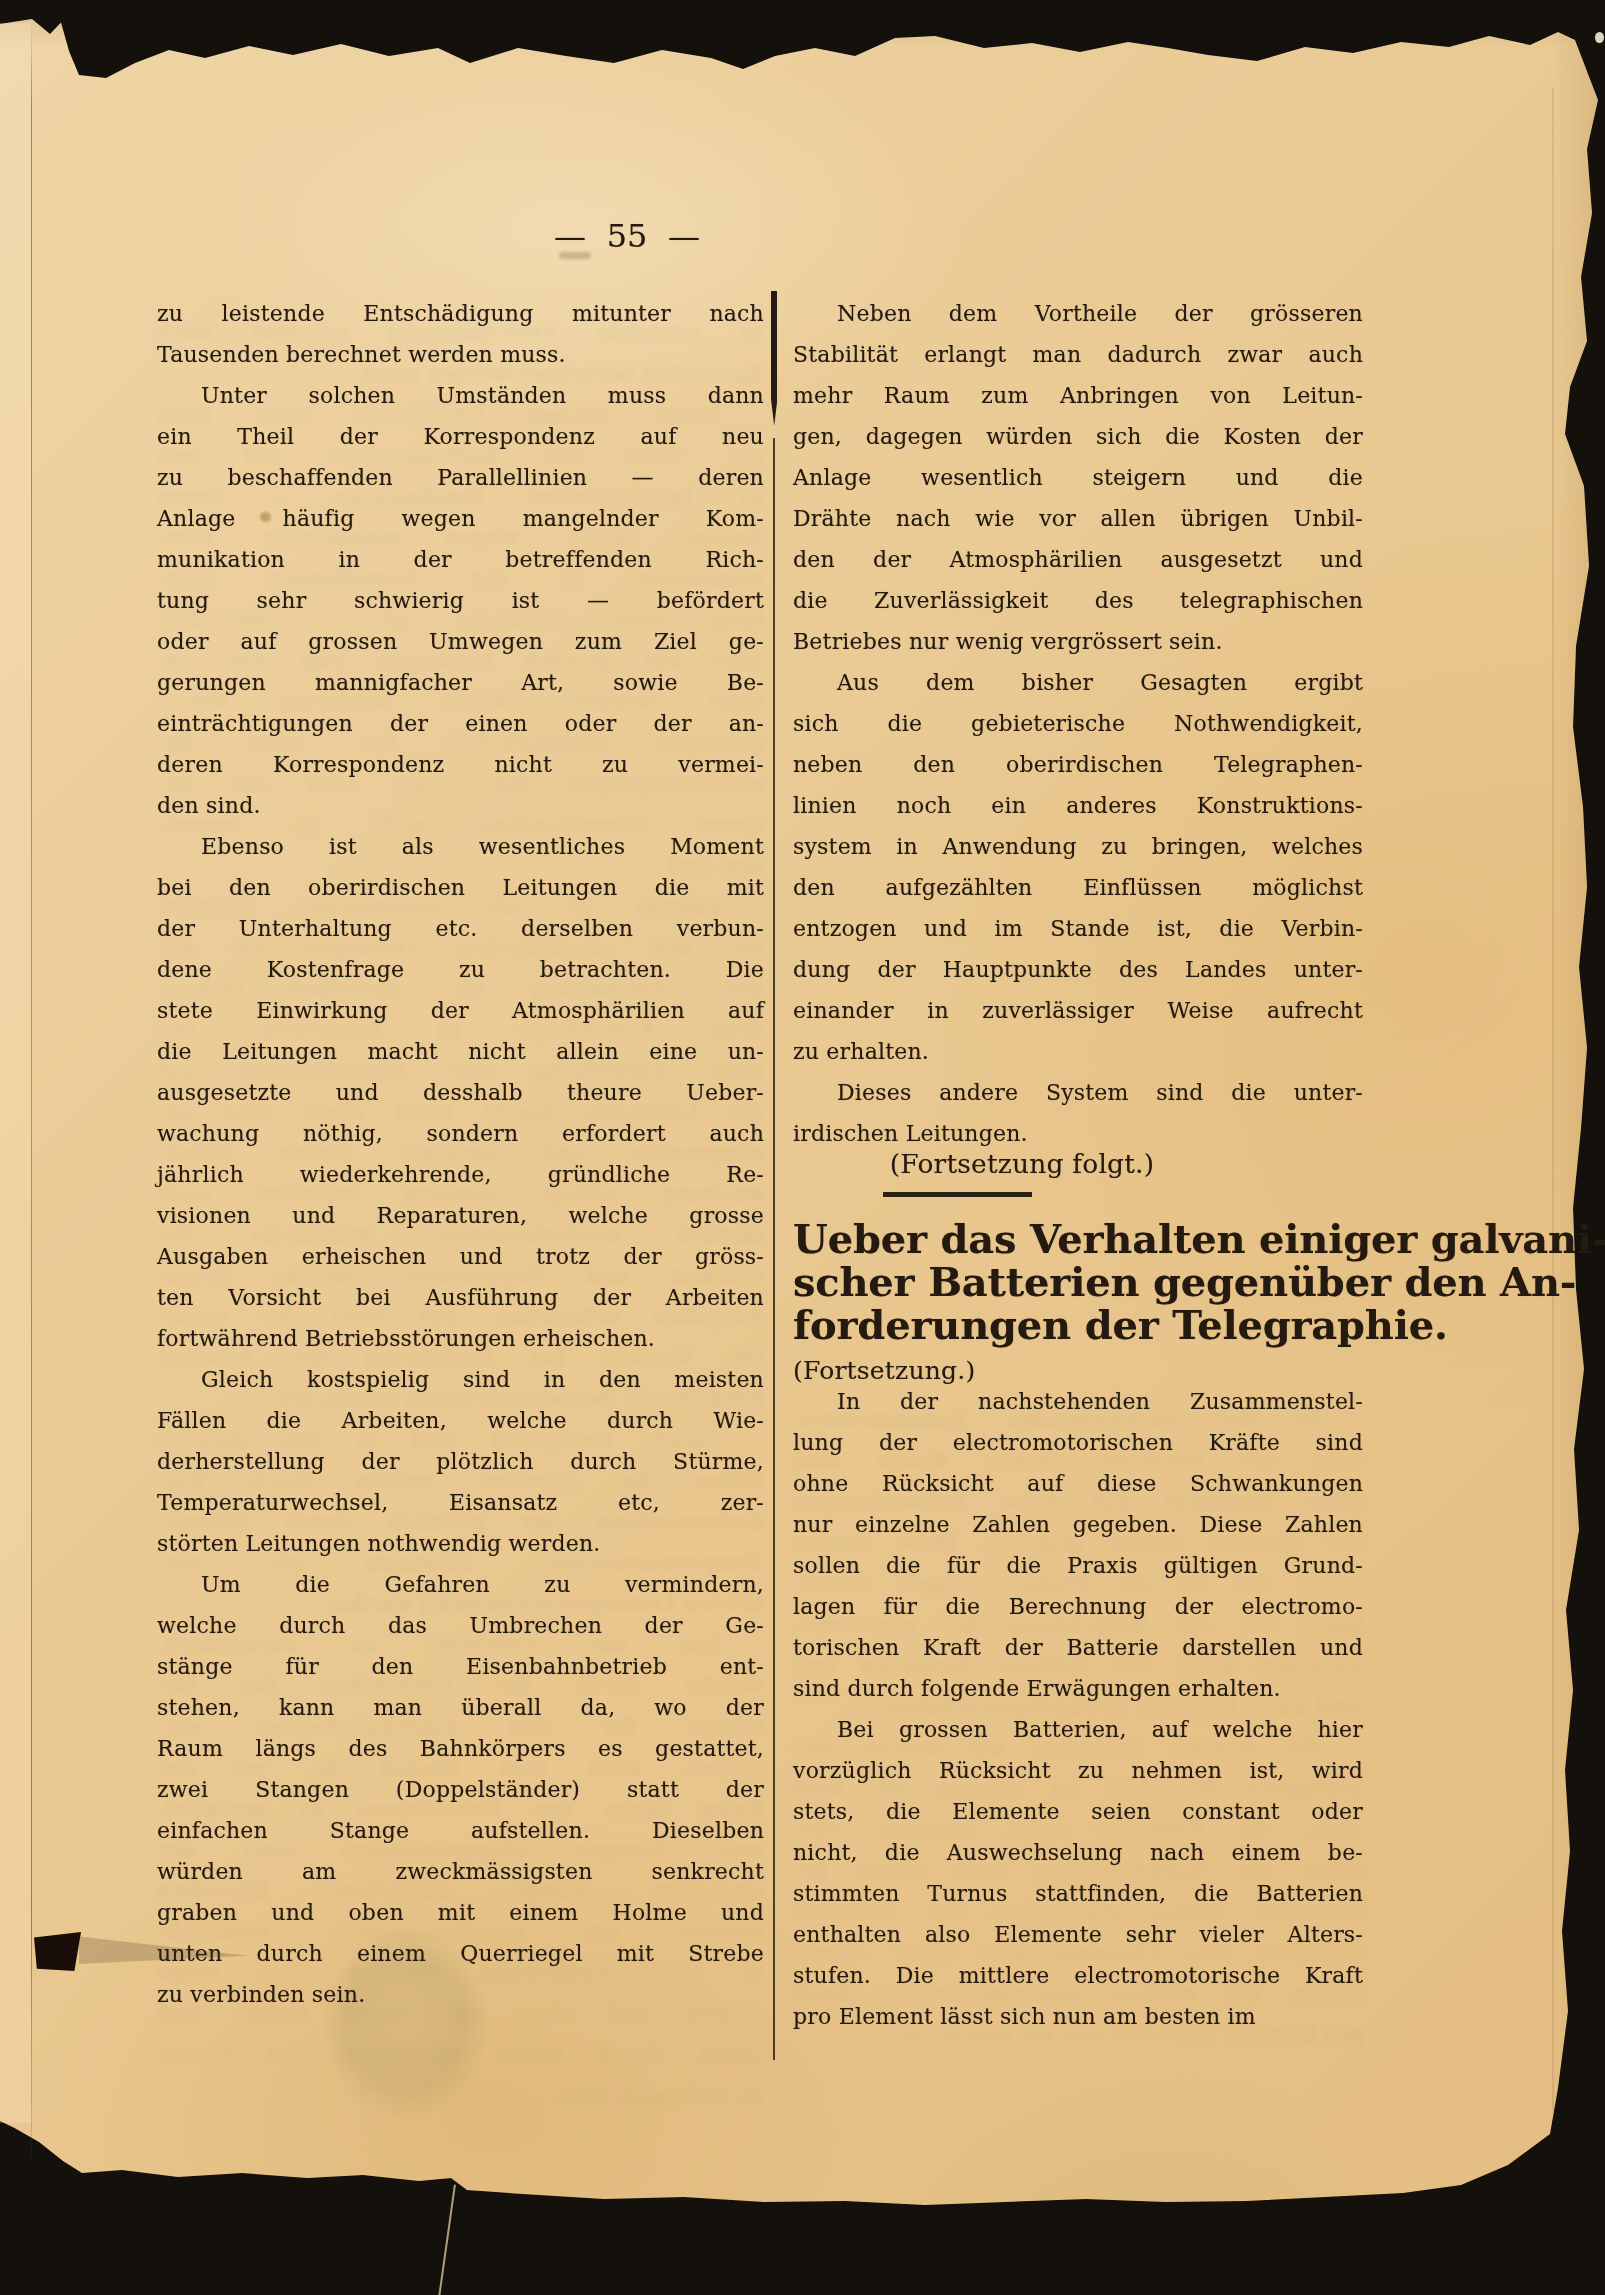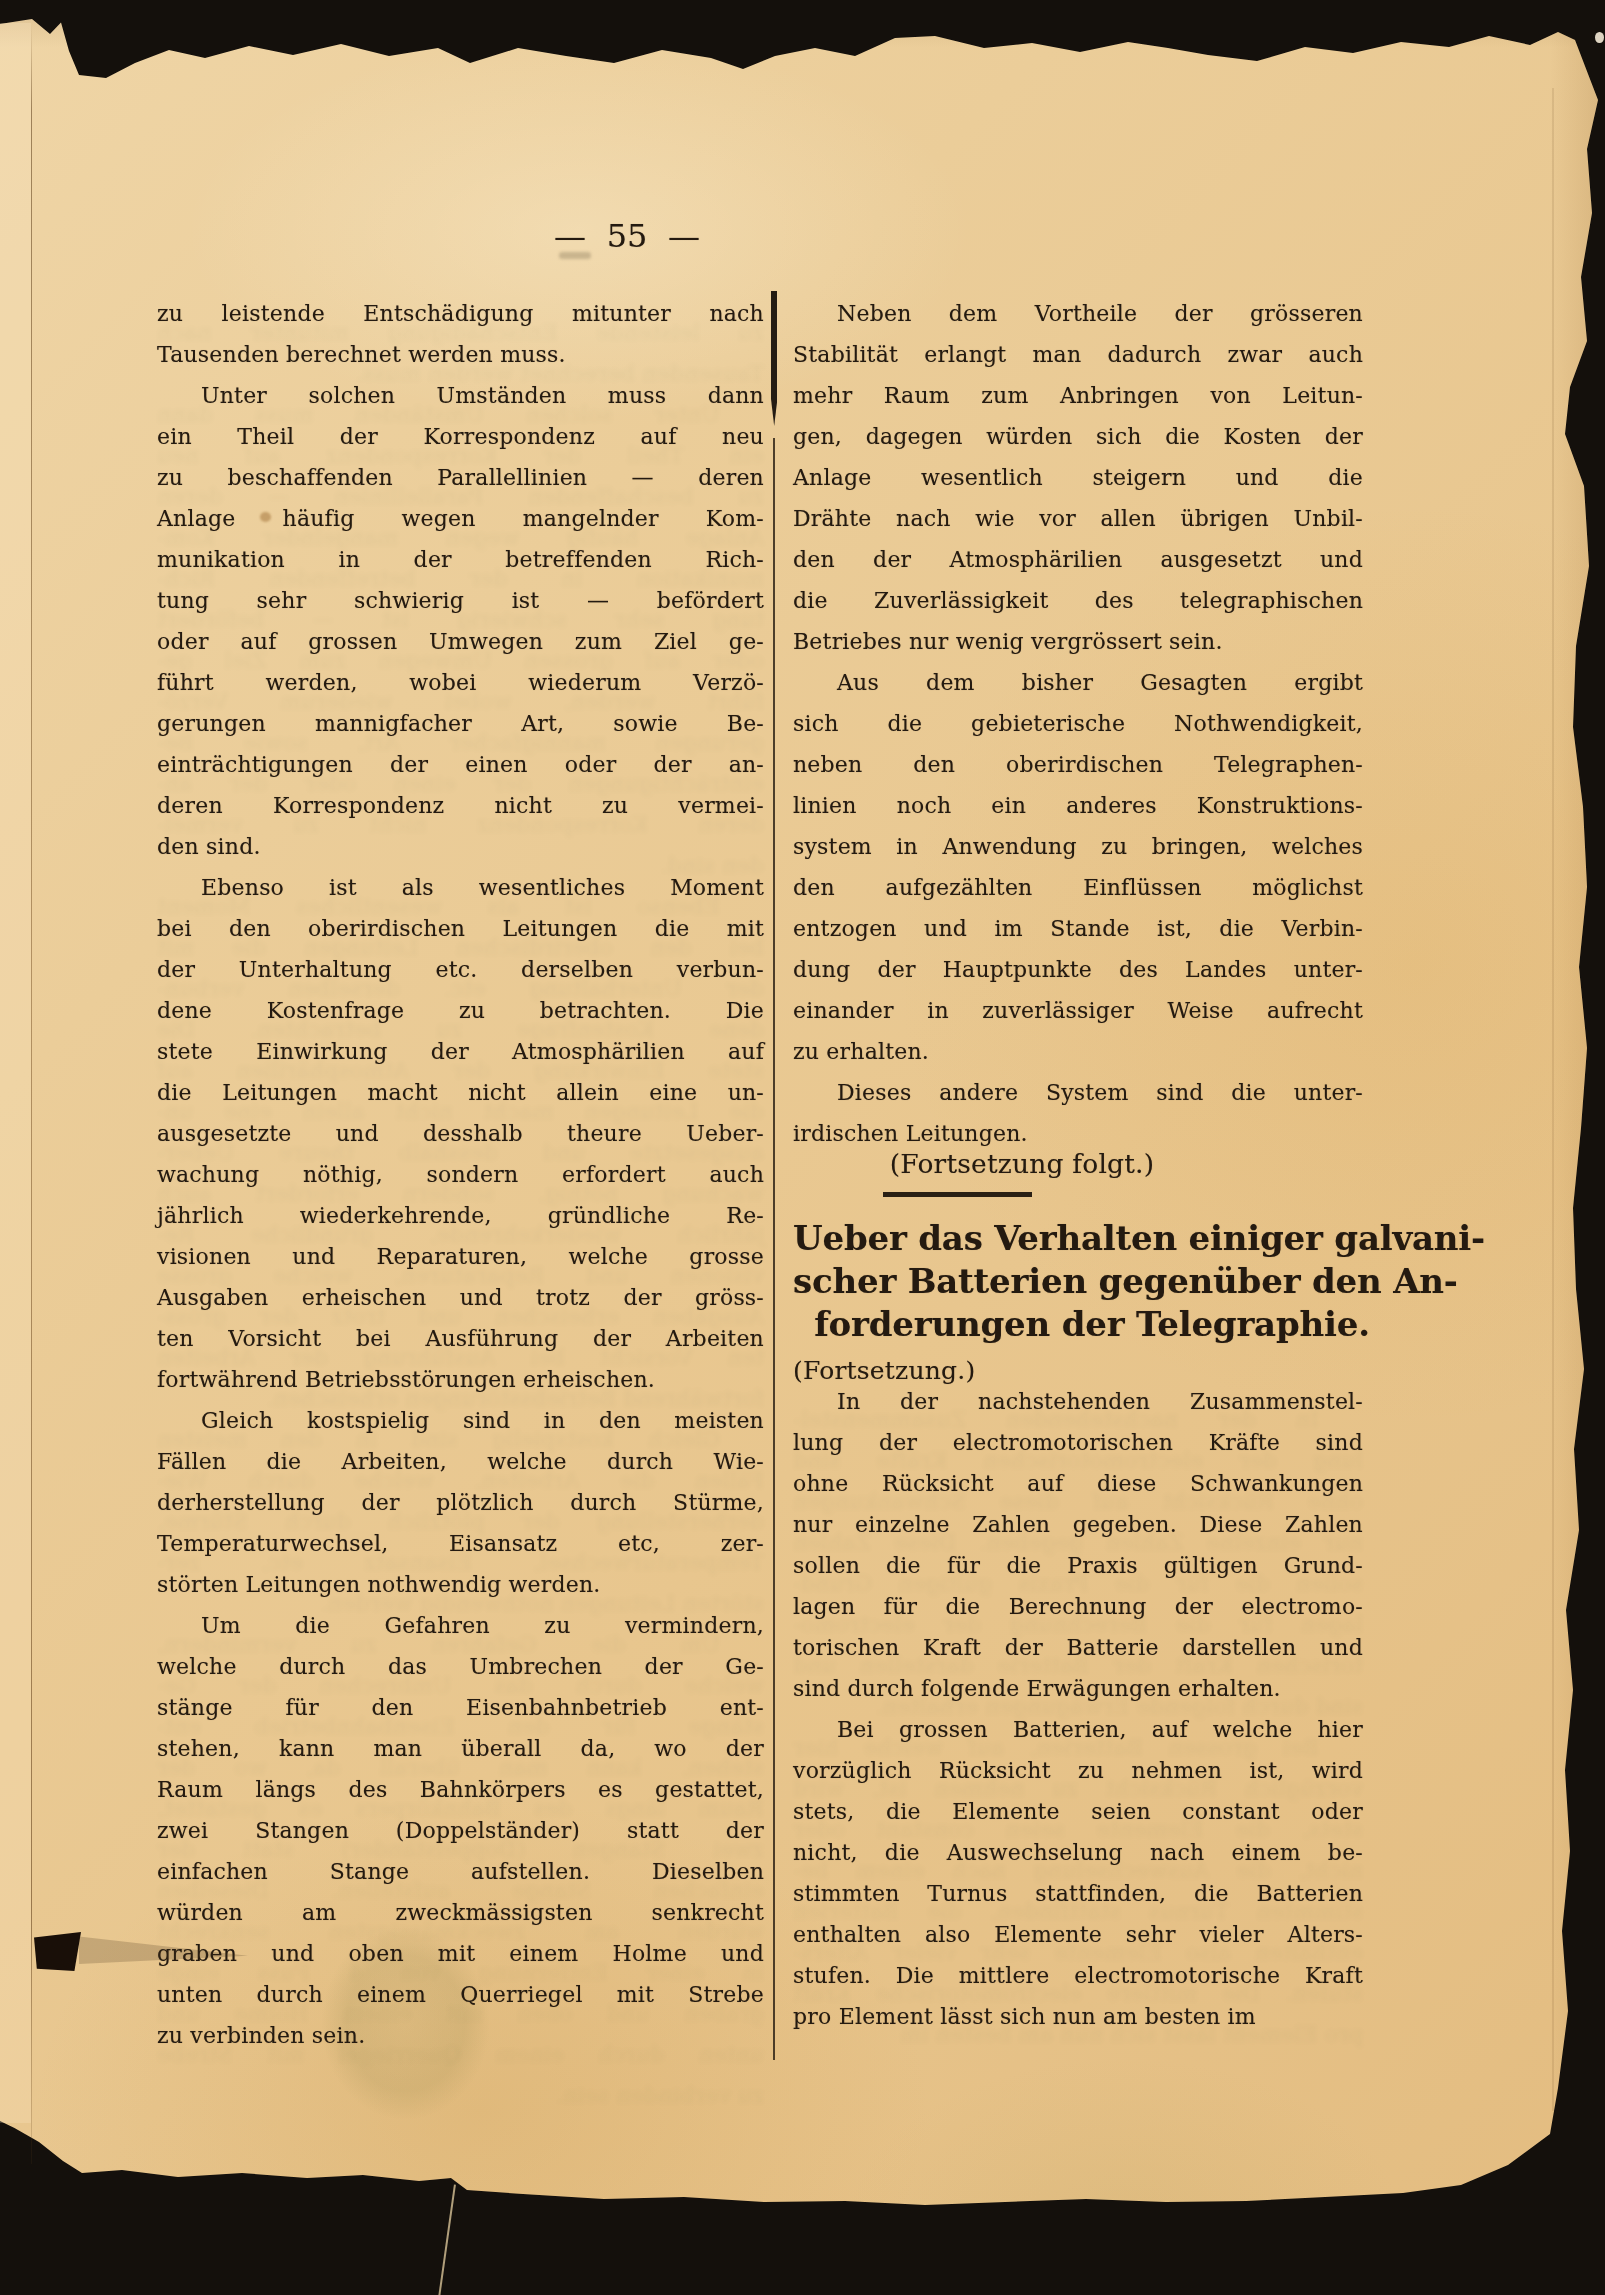--- a/index.html
+++ b/index.html
@@ -74,21 +74,21 @@
   .ln.ind{text-indent:44px;}
   .ln.end{text-align-last:left;}
   .left-col{left:157px;top:293px;width:607px;}
   .right-col-1{left:793px;top:293px;width:570px;}
   .right-col-2{left:793px;top:1381px;width:570px;}
   .continuation-note{left:793px;top:1144px;width:570px;height:39px;line-height:39px;font-size:26.5px;text-align:center;transform:translateX(-56px);}
   .section-rule{
     position:absolute;left:883px;top:1192px;width:149px;height:4.8px;
     background:linear-gradient(to bottom,#2a2014 0 1.6px,rgba(100,75,40,.35) 1.6px 2.4px,#2a2014 2.4px 4.8px);
   }
-  .article-heading{left:793px;top:1217px;width:598px;font-weight:700;font-size:34px;letter-spacing:-0.2px;}
+  .article-heading{left:793px;top:1217px;width:598px;font-weight:700;font-size:40px;letter-spacing:-0.2px;}
   .article-heading .hl{height:43px;line-height:43px;text-align:justify;text-align-last:justify;white-space:nowrap;}
   .article-heading .hl.end{text-align-last:center;}
   .continuation-subnote{left:793px;top:1352px;width:570px;height:37px;line-height:37px;font-size:25px;}
   .page-number-row{
     position:absolute;left:554px;top:218px;width:146px;height:37px;line-height:37px;
     display:flex;justify-content:space-between;align-items:center;
     color:#241a10;font-size:32px;text-shadow:0 0 0.8px rgba(36,26,16,.35);
   }
   
   .ghost{transform:scaleX(-1);filter:blur(2.4px);opacity:.055;color:#44552f;text-shadow:none;}
@@ -185,21 +185,20 @@
 <div class="txt left-col">
     <div class="ln">zu leistende Entschädigung mitunter nach</div>
     <div class="ln end">Tausenden berechnet werden muss.</div>
     <div class="ln ind">Unter solchen Umständen muss dann</div>
     <div class="ln">ein Theil der Korrespondenz auf neu</div>
     <div class="ln">zu beschaffenden Parallellinien — deren</div>
     <div class="ln">Anlage häufig wegen mangelnder Kom-</div>
     <div class="ln">munikation in der betreffenden Rich-</div>
     <div class="ln">tung sehr schwierig ist — befördert</div>
     <div class="ln">oder auf grossen Umwegen zum Ziel ge-</div>
-    <div class="ln">führt werden, wobei wiederum Verzö-</div>
     <div class="ln">gerungen mannigfacher Art, sowie Be-</div>
     <div class="ln">einträchtigungen der einen oder der an-</div>
     <div class="ln">deren Korrespondenz nicht zu vermei-</div>
     <div class="ln end">den sind.</div>
     <div class="ln ind">Ebenso ist als wesentliches Moment</div>
     <div class="ln">bei den oberirdischen Leitungen die mit</div>
     <div class="ln">der Unterhaltung etc. derselben verbun-</div>
     <div class="ln">dene Kostenfrage zu betrachten. Die</div>
     <div class="ln">stete Einwirkung der Atmosphärilien auf</div>
     <div class="ln">die Leitungen macht nicht allein eine un-</div>

